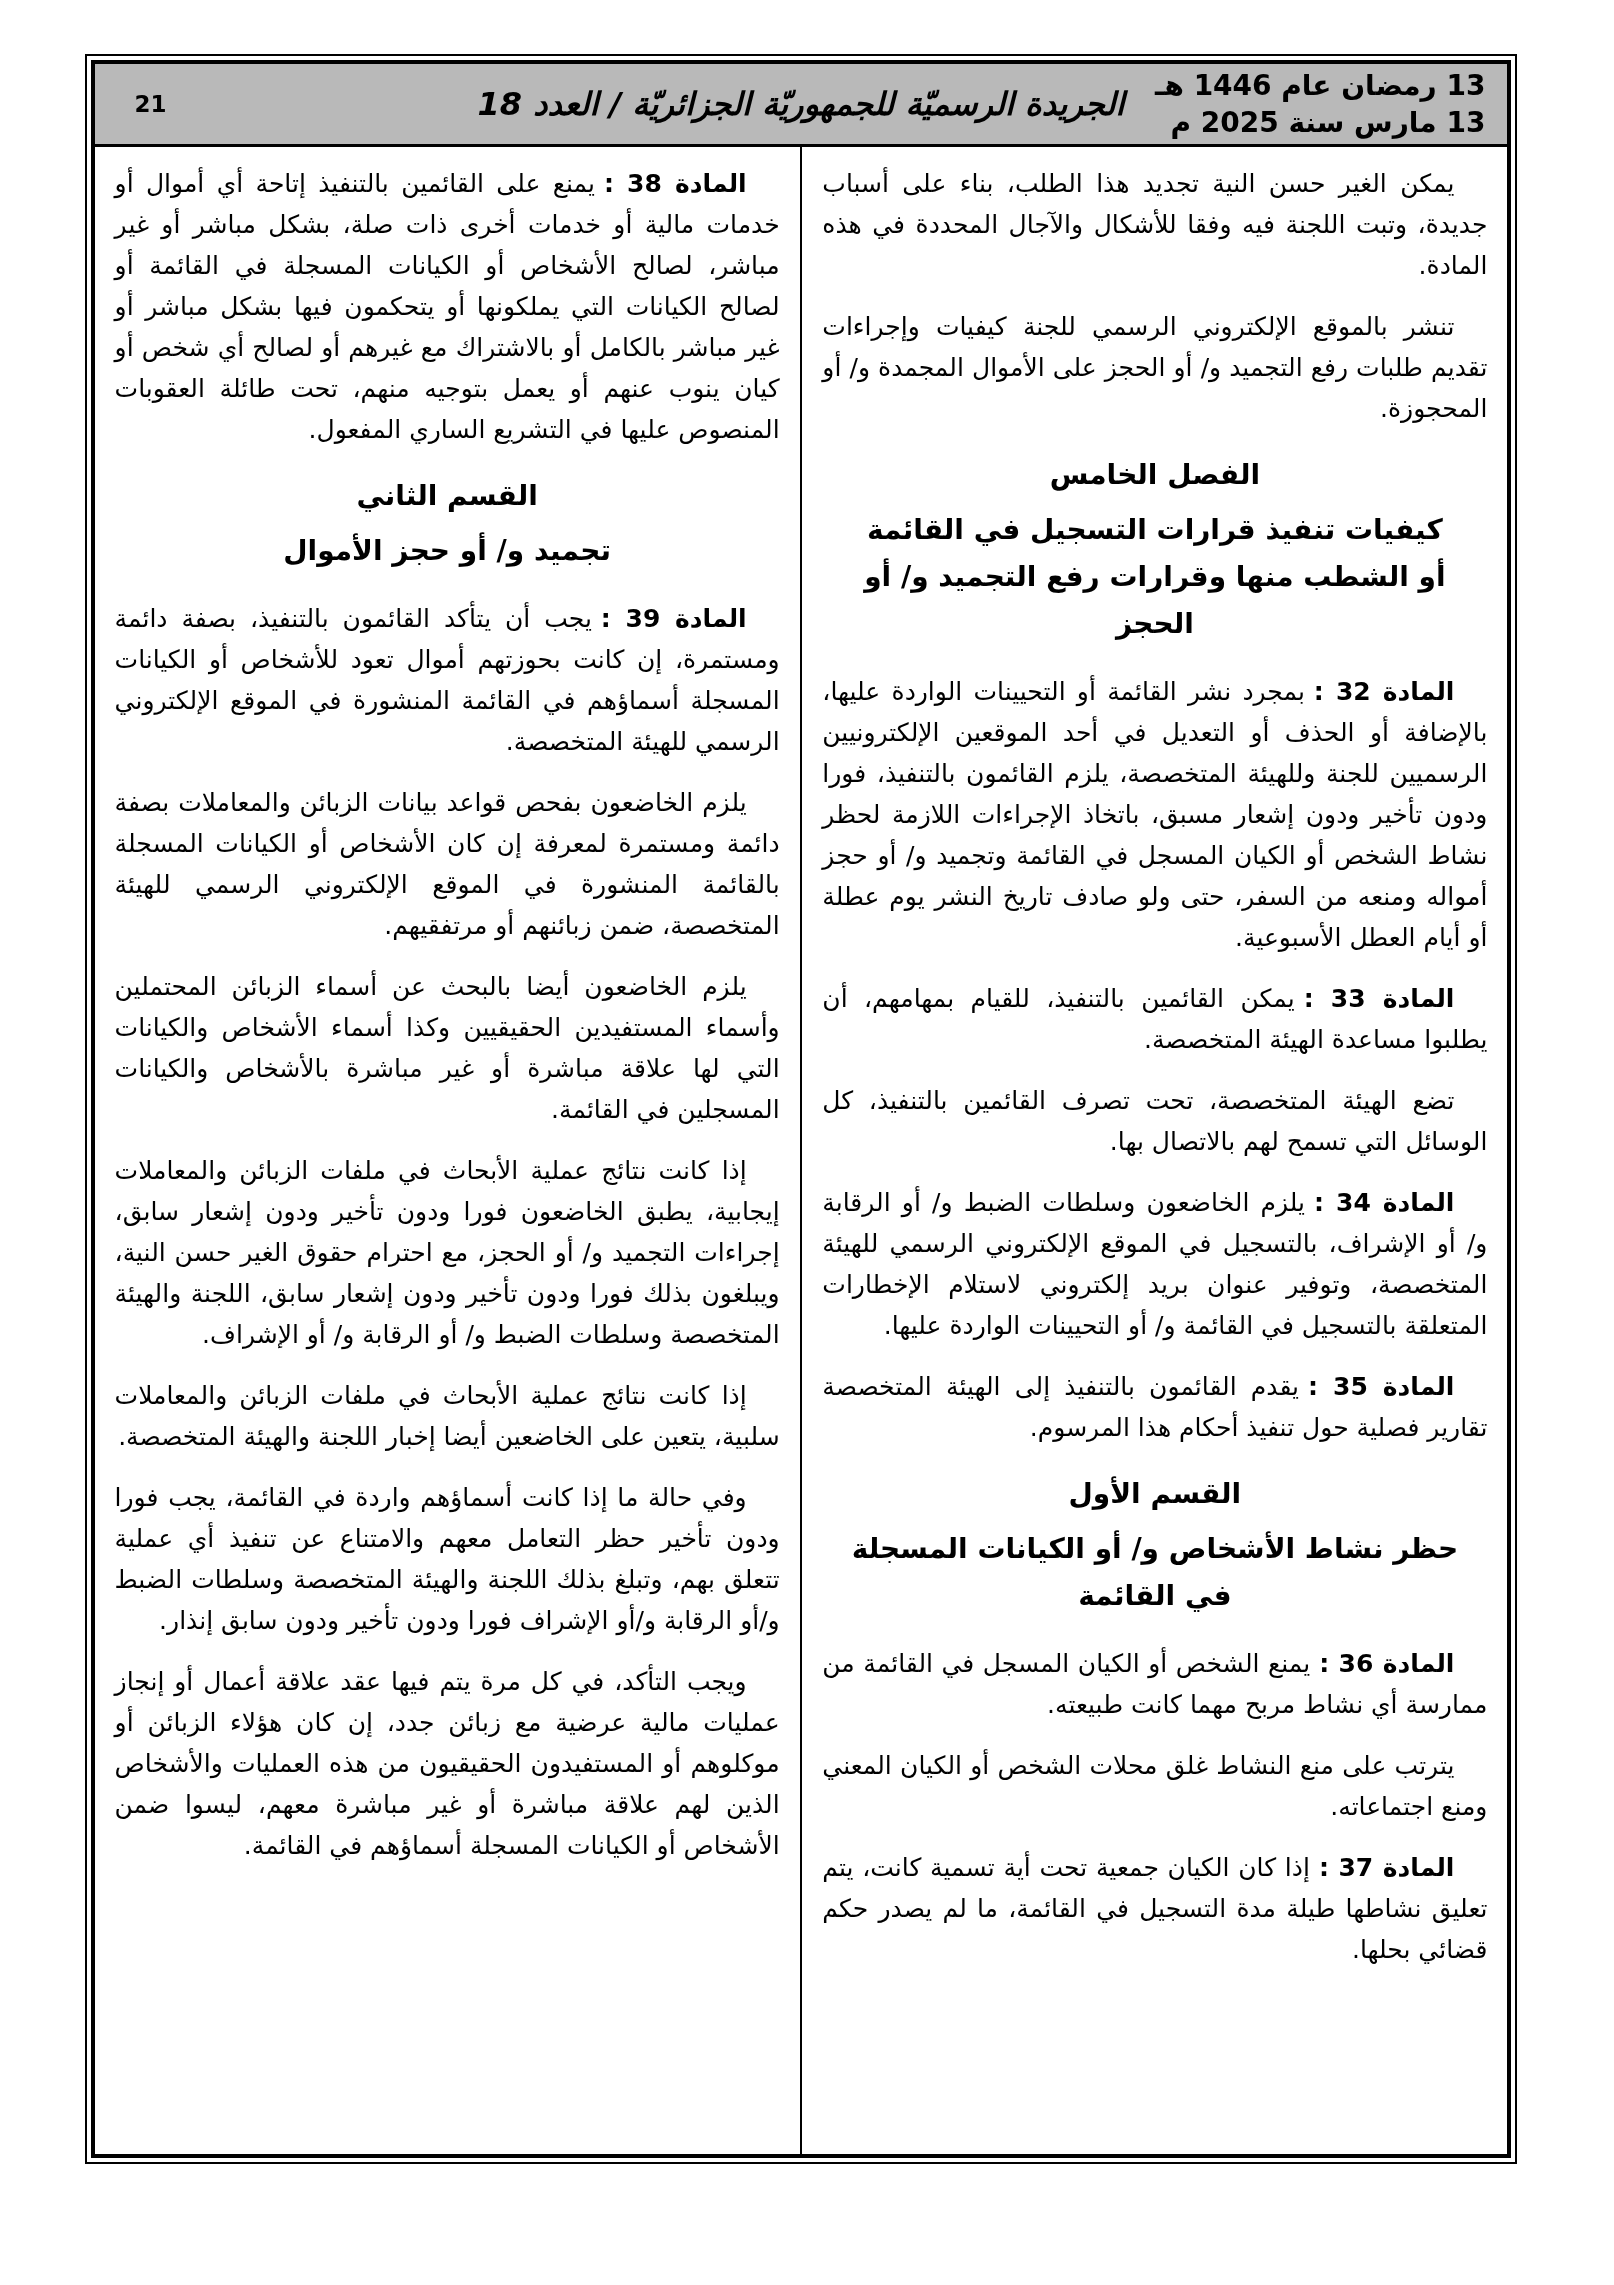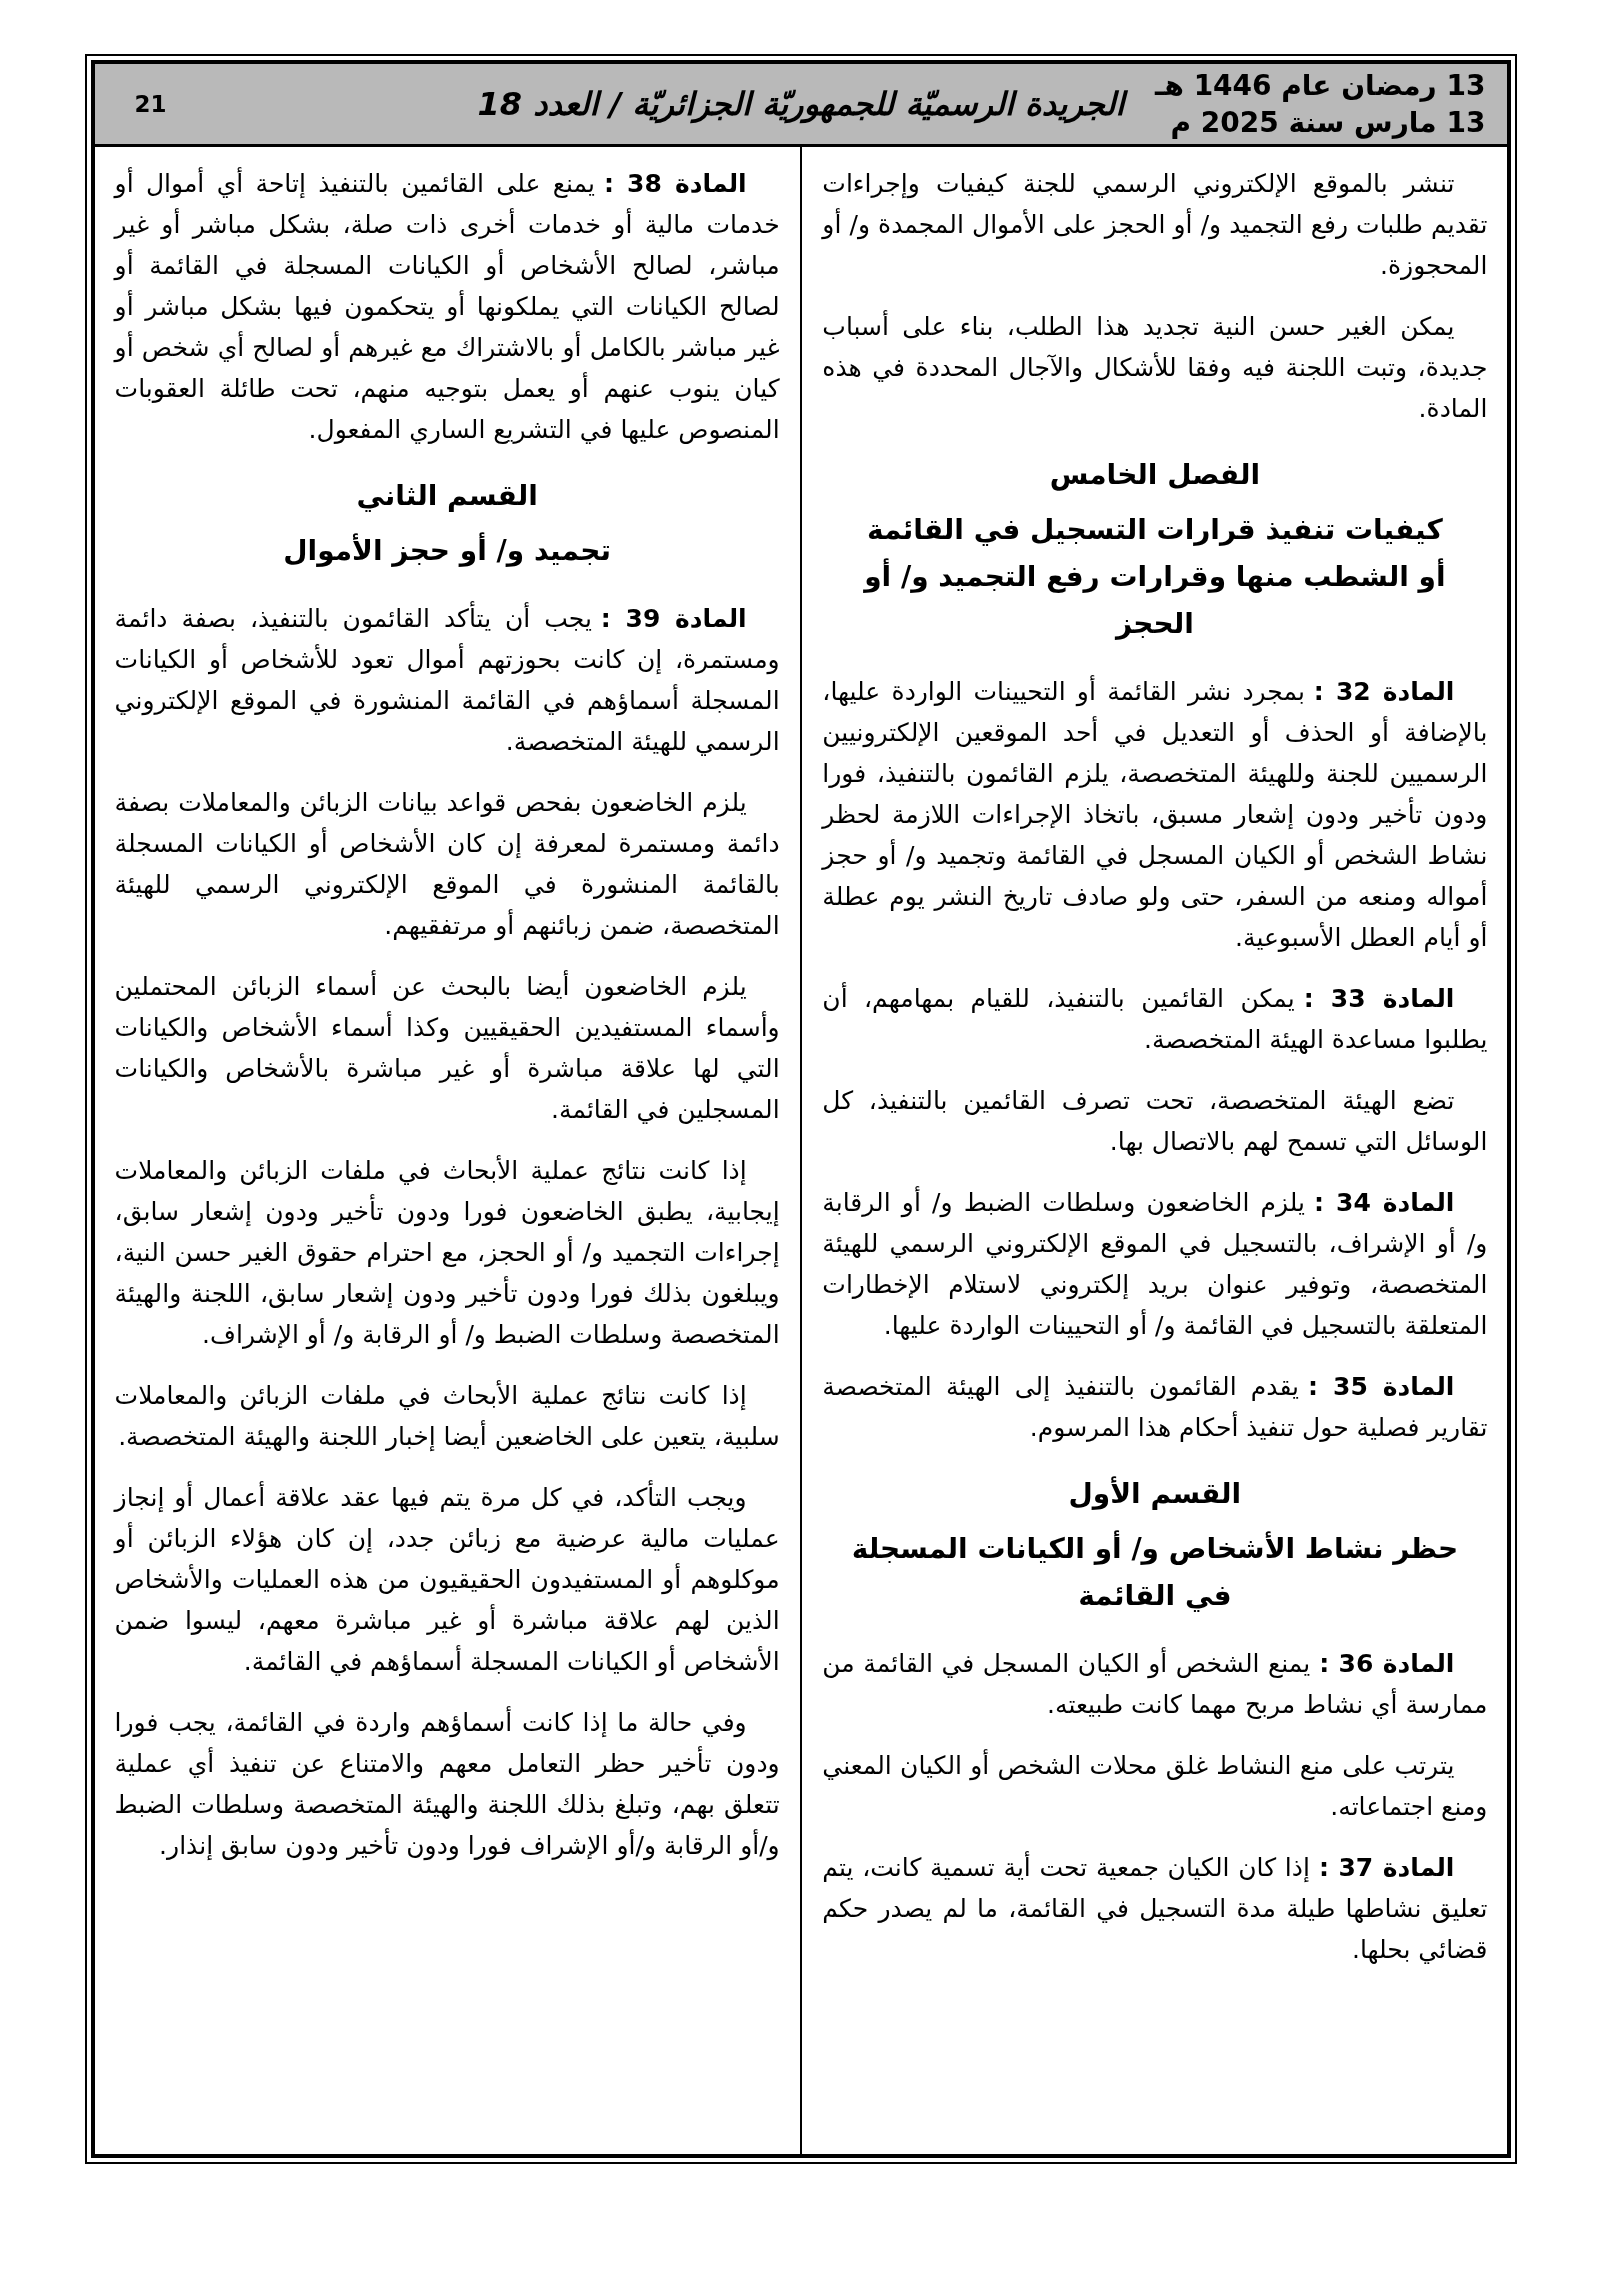--- a/index.html
+++ b/index.html
@@ -130,22 +130,22 @@
           <div>13 رمضان عام 1446 هـ</div>
           <div>13 مارس سنة 2025 م</div>
         </div>
         <div class="journal-title">الجريدة الرسميّة للجمهوريّة الجزائريّة / العدد 18</div>
         <div class="page-number">21</div>
       </header>
 
       <main class="columns">
 
         <section class="col col-right">
+          <p class="para">يمكن الغير حسن النية تجديد هذا الطلب، بناء على أسباب جديدة، وتبت اللجنة فيه وفقا للأشكال والآجال المحددة في هذه المادة.</p>
           <p class="para">تنشر بالموقع الإلكتروني الرسمي للجنة كيفيات وإجراءات تقديم طلبات رفع التجميد و/ أو الحجز على الأموال المجمدة و/ أو المحجوزة.</p>
-          <p class="para">يمكن الغير حسن النية تجديد هذا الطلب، بناء على أسباب جديدة، وتبت اللجنة فيه وفقا للأشكال والآجال المحددة في هذه المادة.</p>
           <h2 class="h-chapter">الفصل الخامس</h2>
           <h3 class="h-sub">كيفيات تنفيذ قرارات التسجيل في القائمة أو الشطب منها وقرارات رفع التجميد و/ أو الحجز</h3>
           <p class="para"><span class="art-label">المادة 32 :</span><span>بمجرد نشر القائمة أو التحيينات الواردة عليها، بالإضافة أو الحذف أو التعديل في أحد الموقعين الإلكترونيين الرسميين للجنة وللهيئة المتخصصة، يلزم القائمون بالتنفيذ، فورا ودون تأخير ودون إشعار مسبق، باتخاذ الإجراءات اللازمة لحظر نشاط الشخص أو الكيان المسجل في القائمة وتجميد و/ أو حجز أمواله ومنعه من السفر، حتى ولو صادف تاريخ النشر يوم عطلة أو أيام العطل الأسبوعية.</span></p>
           <p class="para"><span class="art-label">المادة 33 :</span><span>يمكن القائمين بالتنفيذ، للقيام بمهامهم، أن يطلبوا مساعدة الهيئة المتخصصة.</span></p>
           <p class="para">تضع الهيئة المتخصصة، تحت تصرف القائمين بالتنفيذ، كل الوسائل التي تسمح لهم بالاتصال بها.</p>
           <p class="para"><span class="art-label">المادة 34 :</span><span>يلزم الخاضعون وسلطات الضبط و/ أو الرقابة و/ أو الإشراف، بالتسجيل في الموقع الإلكتروني الرسمي للهيئة المتخصصة، وتوفير عنوان بريد إلكتروني لاستلام الإخطارات المتعلقة بالتسجيل في القائمة و/ أو التحيينات الواردة عليها.</span></p>
           <p class="para"><span class="art-label">المادة 35 :</span><span>يقدم القائمون بالتنفيذ إلى الهيئة المتخصصة تقارير فصلية حول تنفيذ أحكام هذا المرسوم.</span></p>
           <h2 class="h-chapter">القسم الأول</h2>
           <h3 class="h-sub">حظر نشاط الأشخاص و/ أو الكيانات المسجلة في القائمة</h3>
           <p class="para"><span class="art-label">المادة 36 :</span><span>يمنع الشخص أو الكيان المسجل في القائمة من ممارسة أي نشاط مربح مهما كانت طبيعته.</span></p>
@@ -157,21 +157,21 @@
 
         <section class="col col-left">
           <p class="para"><span class="art-label">المادة 38 :</span><span>يمنع على القائمين بالتنفيذ إتاحة أي أموال أو خدمات مالية أو خدمات أخرى ذات صلة، بشكل مباشر أو غير مباشر، لصالح الأشخاص أو الكيانات المسجلة في القائمة أو لصالح الكيانات التي يملكونها أو يتحكمون فيها بشكل مباشر أو غير مباشر بالكامل أو بالاشتراك مع غيرهم أو لصالح أي شخص أو كيان ينوب عنهم أو يعمل بتوجيه منهم، تحت طائلة العقوبات المنصوص عليها في التشريع الساري المفعول.</span></p>
           <h2 class="h-chapter">القسم الثاني</h2>
           <h3 class="h-sub">تجميد و/ أو حجز الأموال</h3>
           <p class="para"><span class="art-label">المادة 39 :</span><span>يجب أن يتأكد القائمون بالتنفيذ، بصفة دائمة ومستمرة، إن كانت بحوزتهم أموال تعود للأشخاص أو الكيانات المسجلة أسماؤهم في القائمة المنشورة في الموقع الإلكتروني الرسمي للهيئة المتخصصة.</span></p>
           <p class="para">يلزم الخاضعون بفحص قواعد بيانات الزبائن والمعاملات بصفة دائمة ومستمرة لمعرفة إن كان الأشخاص أو الكيانات المسجلة بالقائمة المنشورة في الموقع الإلكتروني الرسمي للهيئة المتخصصة، ضمن زبائنهم أو مرتفقيهم.</p>
           <p class="para">يلزم الخاضعون أيضا بالبحث عن أسماء الزبائن المحتملين وأسماء المستفيدين الحقيقيين وكذا أسماء الأشخاص والكيانات التي لها علاقة مباشرة أو غير مباشرة بالأشخاص والكيانات المسجلين في القائمة.</p>
           <p class="para">إذا كانت نتائج عملية الأبحاث في ملفات الزبائن والمعاملات إيجابية، يطبق الخاضعون فورا ودون تأخير ودون إشعار سابق، إجراءات التجميد و/ أو الحجز، مع احترام حقوق الغير حسن النية، ويبلغون بذلك فورا ودون تأخير ودون إشعار سابق، اللجنة والهيئة المتخصصة وسلطات الضبط و/ أو الرقابة و/ أو الإشراف.</p>
           <p class="para">إذا كانت نتائج عملية الأبحاث في ملفات الزبائن والمعاملات سلبية، يتعين على الخاضعين أيضا إخبار اللجنة والهيئة المتخصصة.</p>
+          <p class="para">وفي حالة ما إذا كانت أسماؤهم واردة في القائمة، يجب فورا ودون تأخير حظر التعامل معهم والامتناع عن تنفيذ أي عملية تتعلق بهم، وتبلغ بذلك اللجنة والهيئة المتخصصة وسلطات الضبط و/أو الرقابة و/أو الإشراف فورا ودون تأخير ودون سابق إنذار.</p>
           <p class="para">ويجب التأكد، في كل مرة يتم فيها عقد علاقة أعمال أو إنجاز عمليات مالية عرضية مع زبائن جدد، إن كان هؤلاء الزبائن أو موكلوهم أو المستفيدون الحقيقيون من هذه العمليات والأشخاص الذين لهم علاقة مباشرة أو غير مباشرة معهم، ليسوا ضمن الأشخاص أو الكيانات المسجلة أسماؤهم في القائمة.</p>
-          <p class="para">وفي حالة ما إذا كانت أسماؤهم واردة في القائمة، يجب فورا ودون تأخير حظر التعامل معهم والامتناع عن تنفيذ أي عملية تتعلق بهم، وتبلغ بذلك اللجنة والهيئة المتخصصة وسلطات الضبط و/أو الرقابة و/أو الإشراف فورا ودون تأخير ودون سابق إنذار.</p>
         </section>
 
       </main>
     </div>
   </div>
 </div>
 
 
 </body></html>

